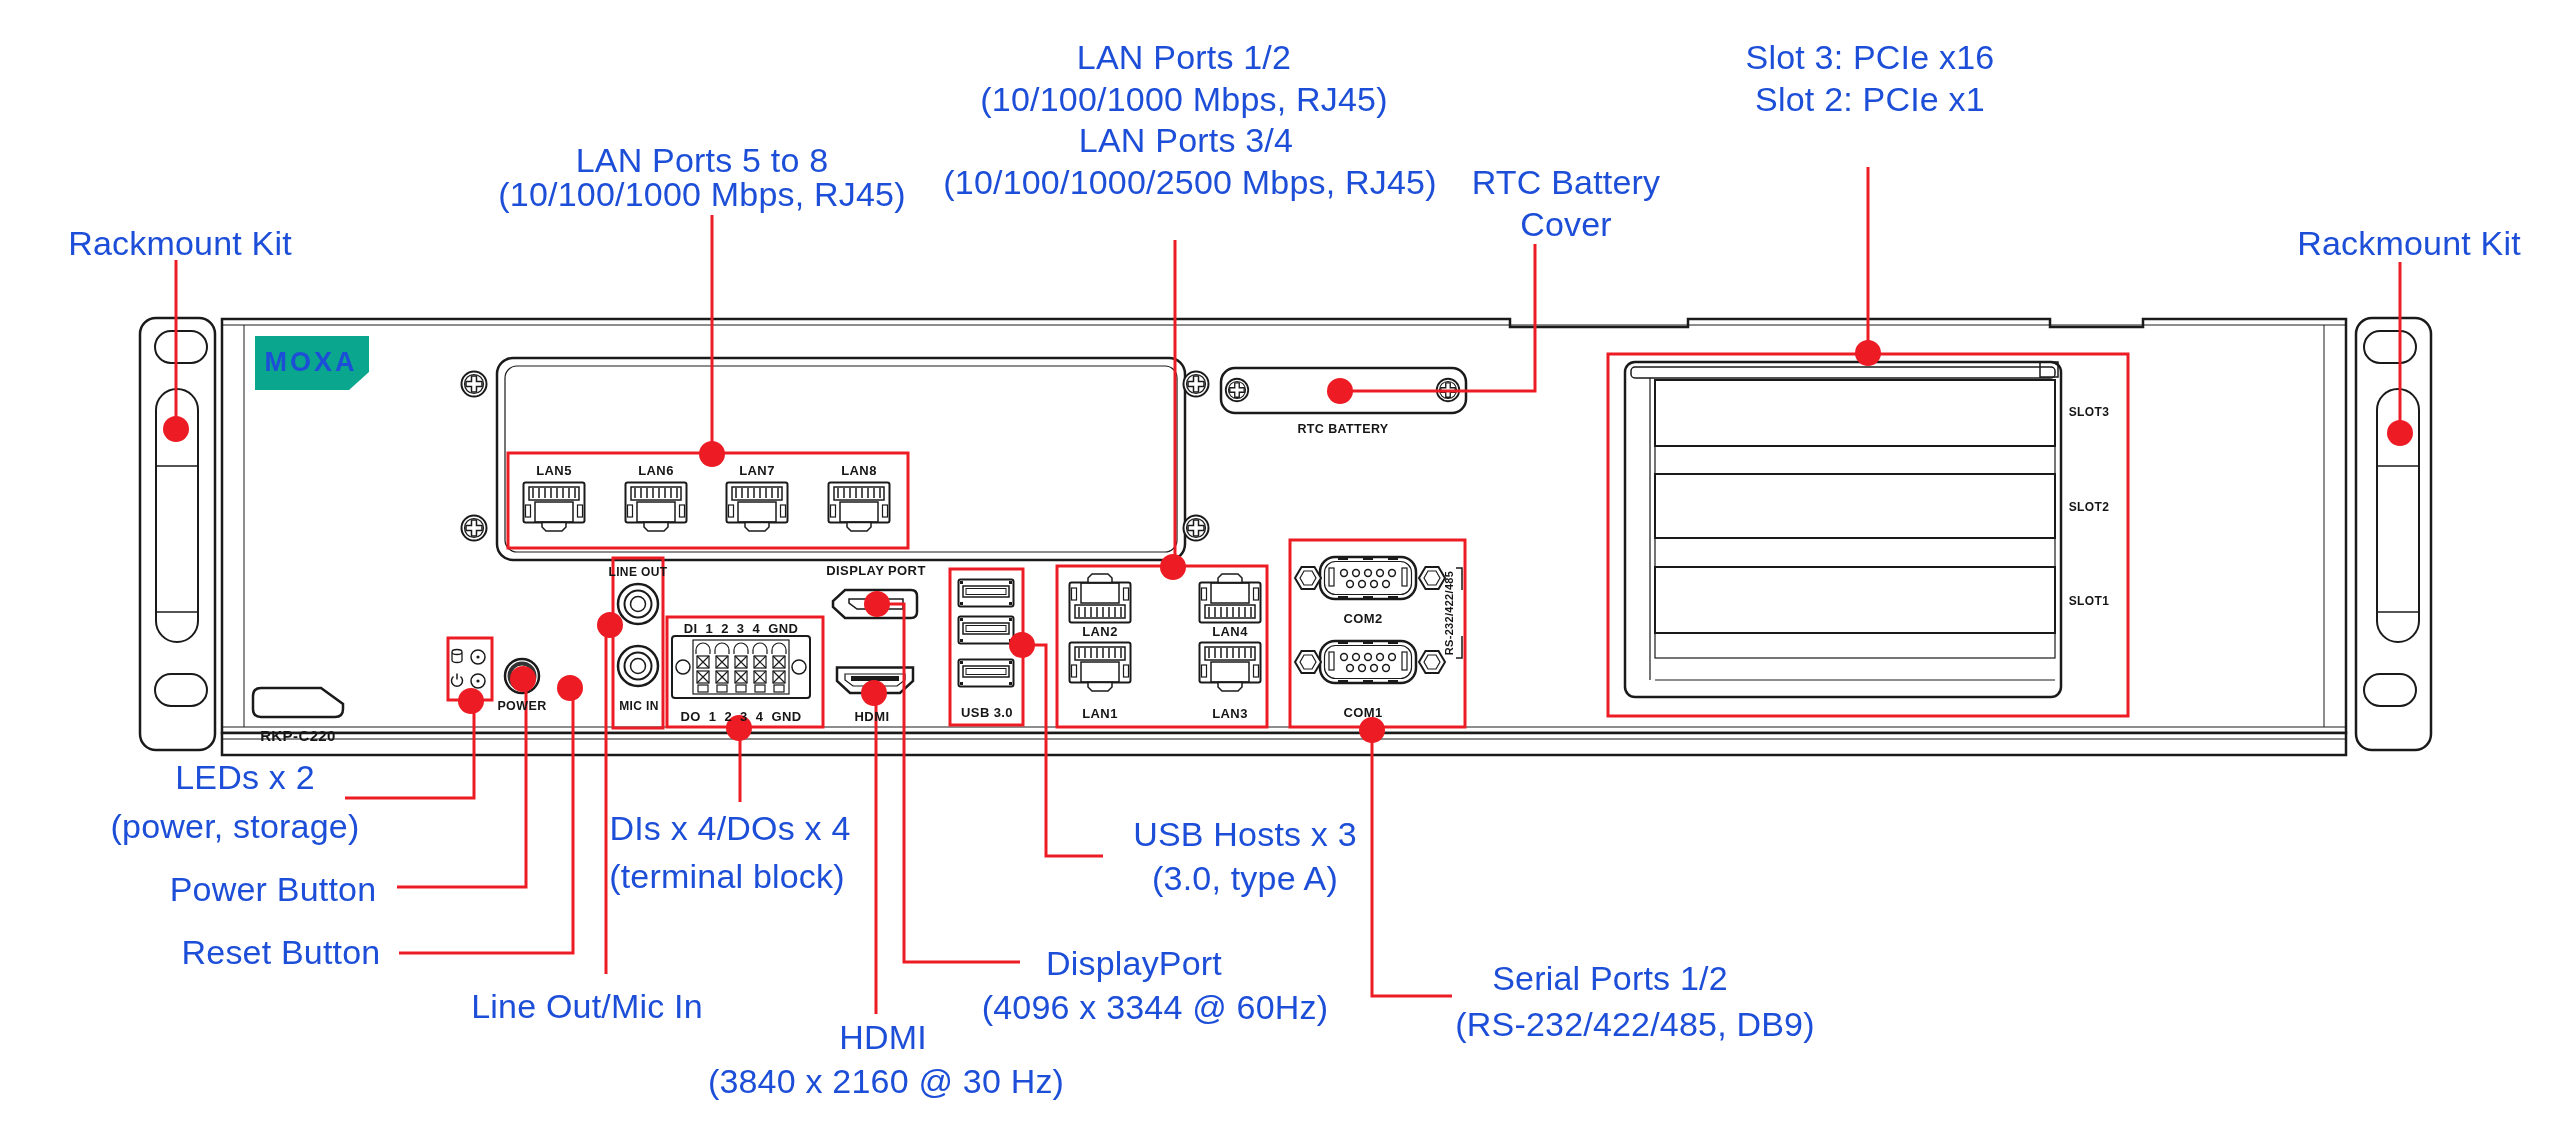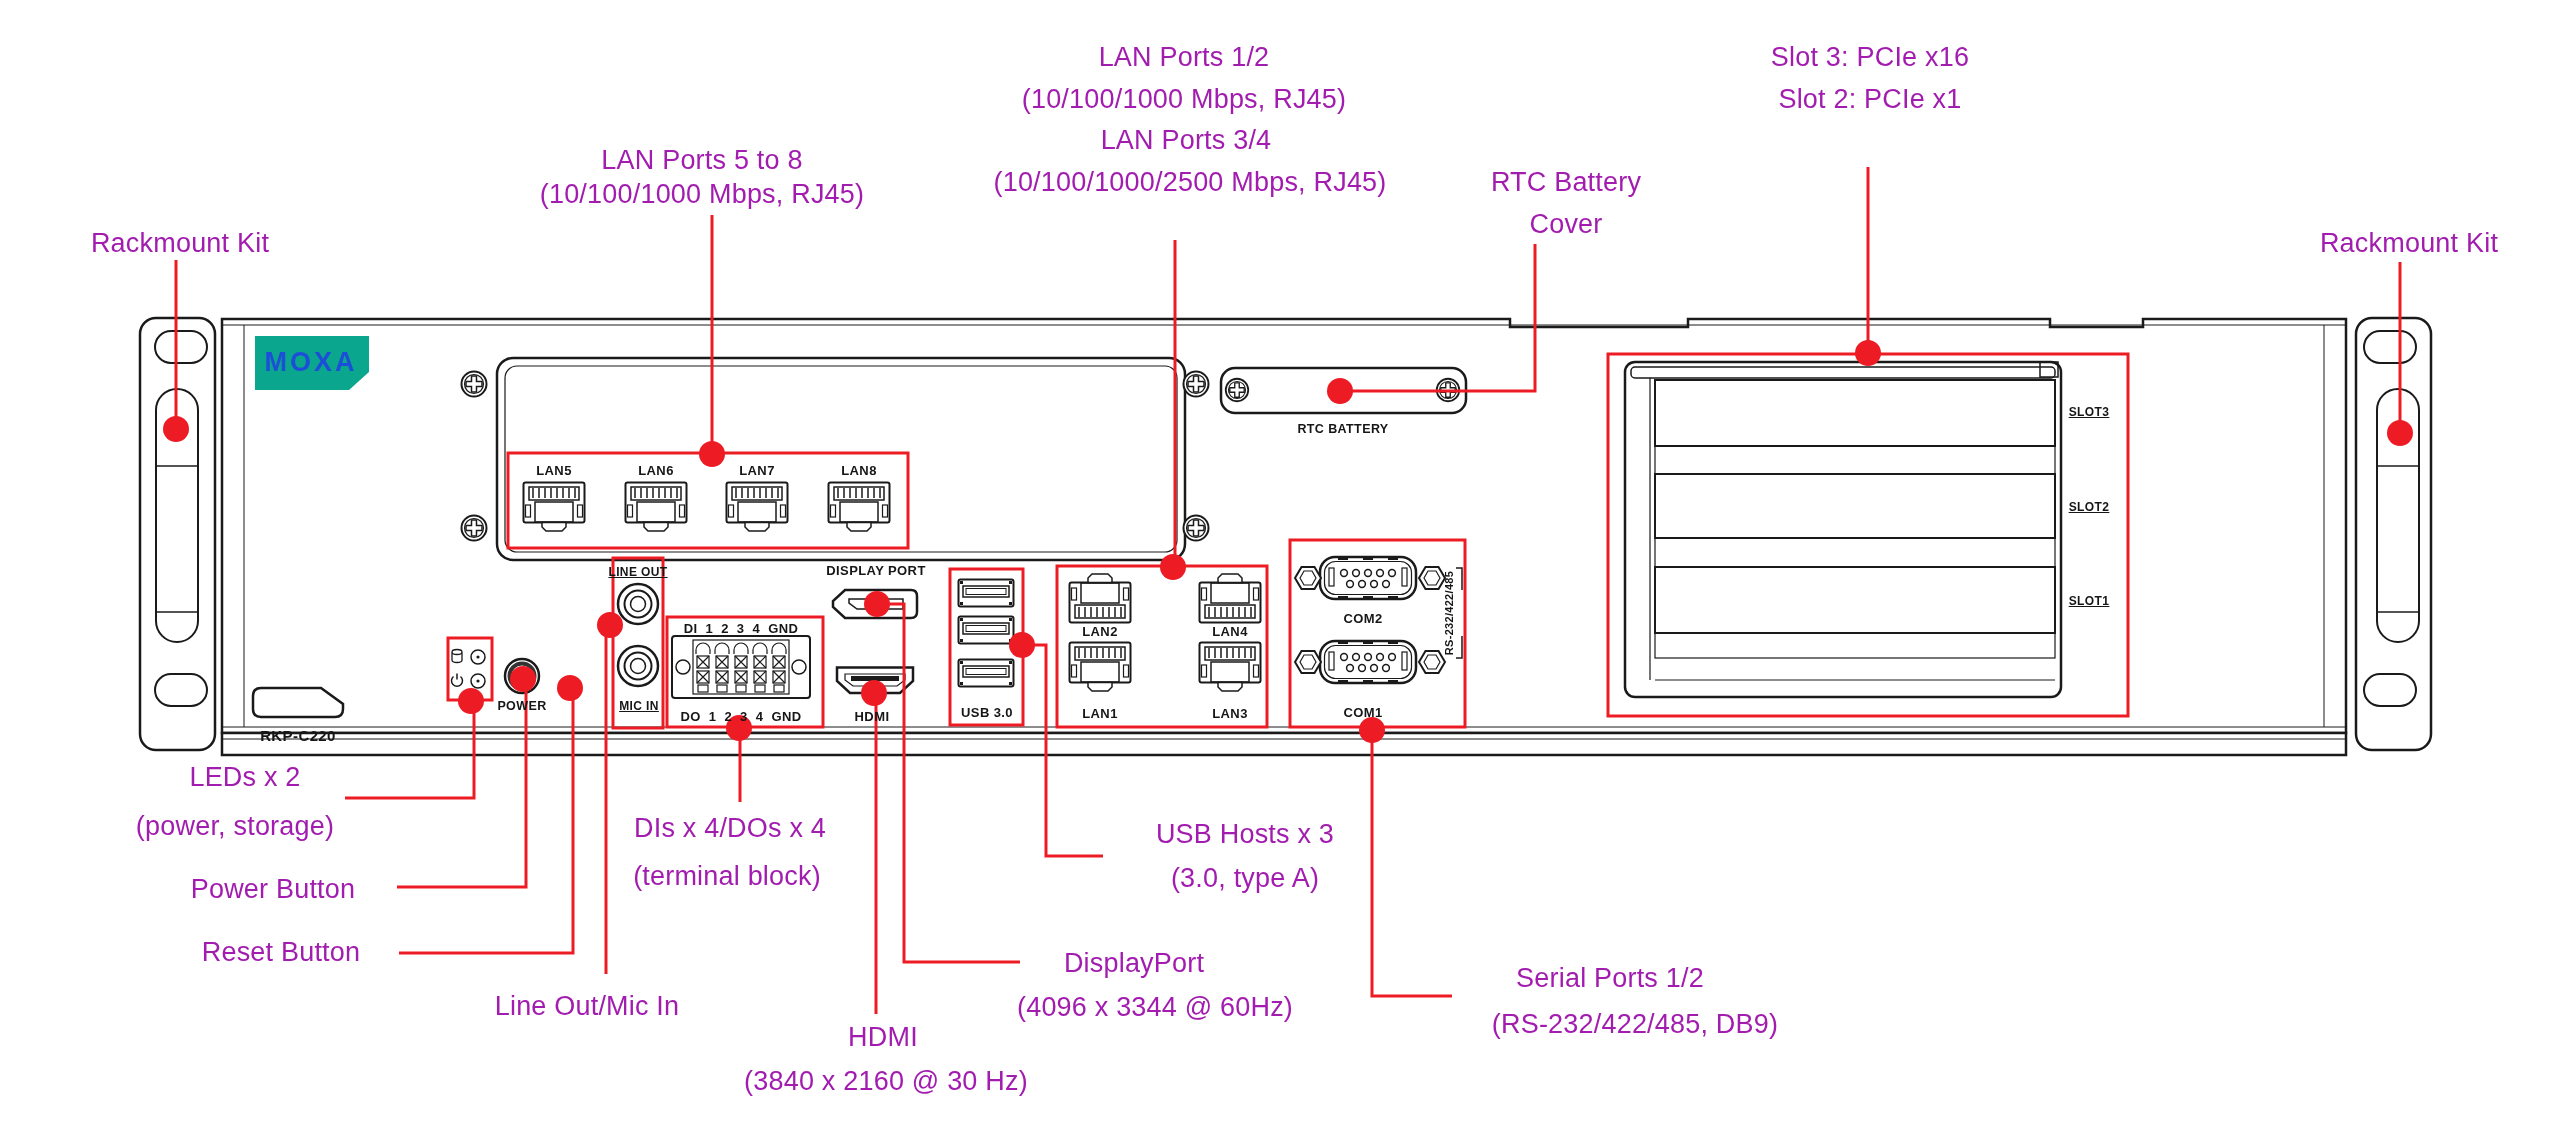--- a/index.html
+++ b/index.html
@@ -1,23 +1,23 @@
 <!DOCTYPE html>
 <html><head>
 <meta charset="utf-8">
 <style>
   html,body{margin:0;padding:0;background:#fff;}
   .stage{position:relative;width:2560px;height:1141px;background:#ffffff;
          font-family:"Liberation Sans",sans-serif;overflow:hidden;}
   .art{position:absolute;left:0;top:0;}
-  .callout{position:absolute;transform:translate(-50%,-50%);font-size:27px;color:#a21caf;
+  .callout{position:absolute;transform:translate(-50%,-50%);font-size:34px;color:#1d4ed8;
            white-space:nowrap;letter-spacing:.2px;}
   .dev{position:absolute;transform:translate(-50%,-50%);font-weight:700;color:#161616;
        white-space:nowrap;font-size:13px;letter-spacing:.4px;}
-  .s12{font-size:12px;text-decoration:underline;}
+  .s12{font-size:12px;}
   .s125{font-size:12.5px;}
   .s15{font-size:15px;margin-top:32px;}
   .ws{word-spacing:4px;}
   .rot{transform:translate(-50%,-50%) rotate(-90deg);font-size:11px;letter-spacing:.3px;}
   .logo-text{position:absolute;transform:translate(-50%,-50%);color:#1d4ed8;font-weight:700;
              font-size:27px;letter-spacing:3px;}
 </style>
 </head>
 <body>
 

